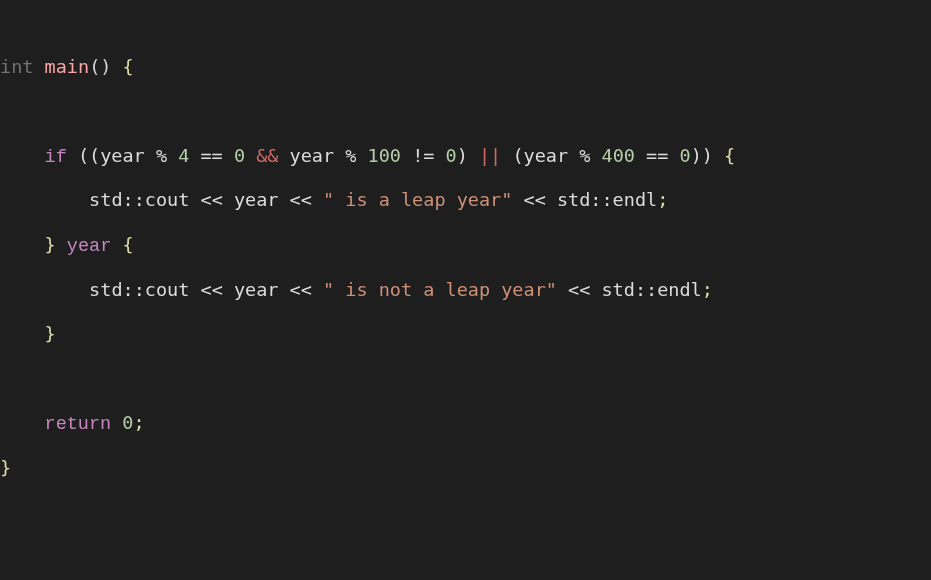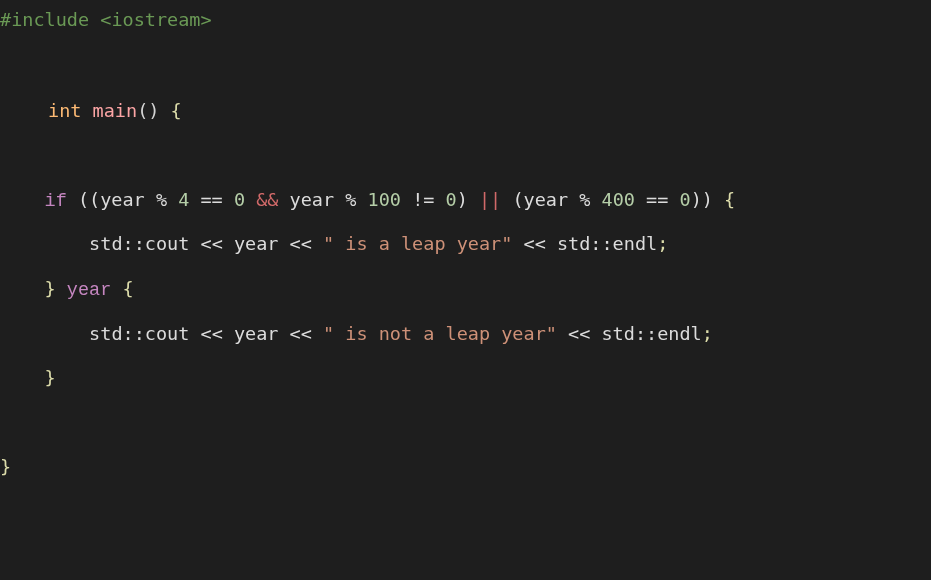--- a/index.html
+++ b/index.html
@@ -30,41 +30,41 @@
     padding-left: 0px;
     color: #d4d4d4;
   }
   .code-line.first {
     height: 44px;
     line-height: 40px;
   }
   .tok { white-space: pre; }
   
   .t-preproc   { color: #6a9955; }
-  .t-type      { color: #fdba74; padding-left: 48px; }
+  .t-type      { color: #737373; }
   .t-fn        { color: #fca5a5; }
   .t-plain     { color: #d4d4d4; }
   .t-punct     { color: #dcdcaa; }
   .t-var       { color: #9cdcfe; }
   .t-num       { color: #b5cea8; }
   .t-kw        { color: #c586c0; font-family: Liberation Mono, monospace; }
   .t-op        { color: #d16969; }
   .t-str       { color: #ce9178; }
   .t-ident     { color: #dcdcdc; }
 </style>
 </head>
 <body>
 
 <div id="code-editor">
   <div id="code-lines">
-      <div class="code-line first"><span class="tok t-preproc">#include &lt;iostream&gt;</span></div>
       <div class="code-line">&nbsp;</div>
       <div class="code-line"><span class="tok t-type">int</span><span class="tok t-plain"> </span><span class="tok t-fn">main</span><span class="tok t-plain">()</span><span class="tok t-plain"> </span><span class="tok t-punct">{</span></div>
       <div class="code-line">&nbsp;</div>
       <div class="code-line"><span class="tok t-plain">    </span><span class="tok t-kw">if</span><span class="tok t-ident"> ((</span><span class="tok t-ident">year</span><span class="tok t-ident"> % </span><span class="tok t-num">4</span><span class="tok t-ident"> == </span><span class="tok t-num">0</span><span class="tok t-ident"> </span><span class="tok t-op">&amp;&amp;</span><span class="tok t-ident"> </span><span class="tok t-ident">year</span><span class="tok t-ident"> % </span><span class="tok t-num">100</span><span class="tok t-ident"> != </span><span class="tok t-num">0</span><span class="tok t-ident">)</span><span class="tok t-ident"> </span><span class="tok t-op">||</span><span class="tok t-ident"> (</span><span class="tok t-ident">year</span><span class="tok t-ident"> % </span><span class="tok t-num">400</span><span class="tok t-ident"> == </span><span class="tok t-num">0</span><span class="tok t-ident">))</span><span class="tok t-ident"> </span><span class="tok t-punct">{</span></div>
       <div class="code-line"><span class="tok t-plain">        </span><span class="tok t-ident">std::cout &lt;&lt; year &lt;&lt; </span><span class="tok t-str">" is a leap year"</span><span class="tok t-ident"> &lt;&lt; std::endl</span><span class="tok t-punct">;</span></div>
       <div class="code-line"><span class="tok t-plain">    </span><span class="tok t-punct">}</span><span class="tok t-plain"> </span><span class="tok t-kw">year</span><span class="tok t-plain"> </span><span class="tok t-punct">{</span></div>
       <div class="code-line"><span class="tok t-plain">        </span><span class="tok t-ident">std::cout &lt;&lt; year &lt;&lt; </span><span class="tok t-str">" is not a leap year"</span><span class="tok t-ident"> &lt;&lt; std::endl</span><span class="tok t-punct">;</span></div>
       <div class="code-line"><span class="tok t-plain">    </span><span class="tok t-punct">}</span></div>
       <div class="code-line">&nbsp;</div>
+      <div class="code-line"><span class="tok t-plain">    </span><span class="tok t-kw">return</span><span class="tok t-plain"> </span><span class="tok t-num">0</span><span class="tok t-punct">;</span></div>
       <div class="code-line"><span class="tok t-punct">}</span></div>
     </div>
 </div>
 
 </body></html>

